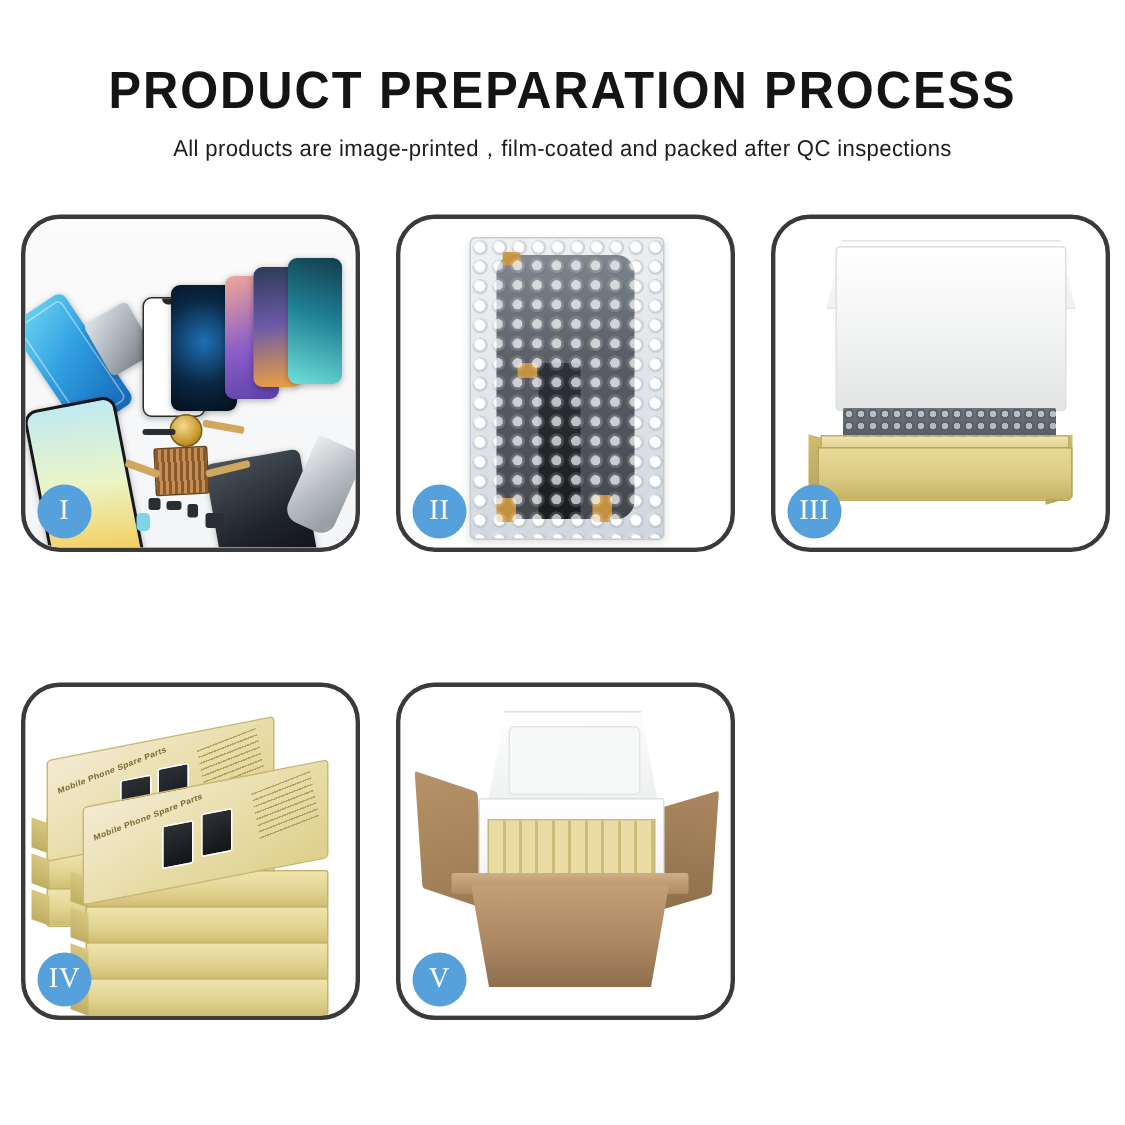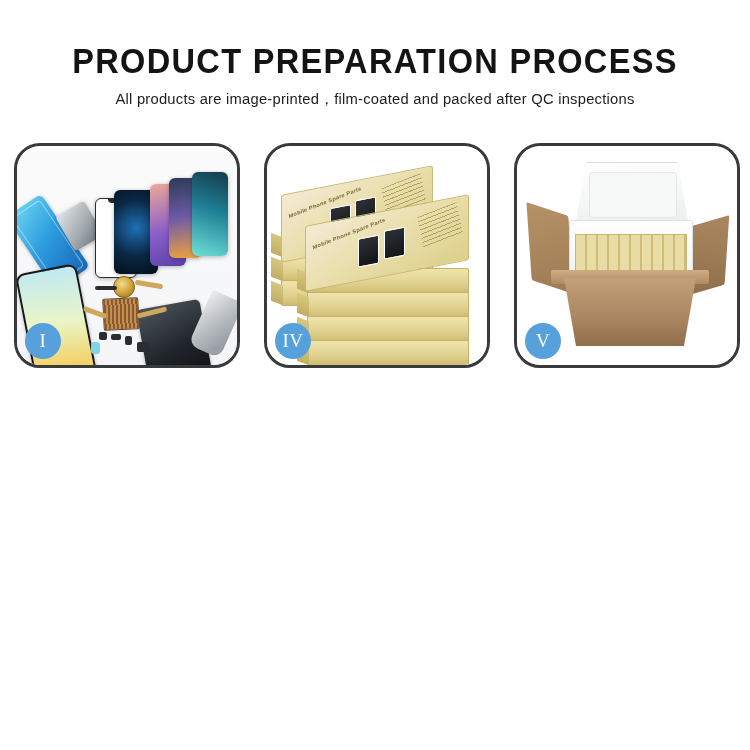--- a/index.html
+++ b/index.html
@@ -444,21 +444,46 @@
       <div class="dot" style="left:74px;top:196px;width:9px;height:12px;border-radius:3px;background:#7fd4e8;"></div>
       <div class="dot" style="left:120px;top:196px;width:12px;height:10px;"></div>
       <div class="flex-strip" style="left:118px;top:136px;width:28px;height:5px;transform:rotate(10deg);"></div>
       <div class="flex-strip" style="left:120px;top:164px;width:30px;height:5px;transform:rotate(-14deg);"></div>
       <div class="flex-strip" style="left:66px;top:164px;width:24px;height:5px;transform:rotate(20deg);"></div>
       <div class="dot" style="left:196px;top:200px;width:8px;height:8px;border-radius:50%;background:#9aa0a6;"></div>
     </div>
     <div class="badge">I</div>
   </div>
 
-
+  <div class="panel">
+    <div class="panel-photo p2">
+      <div class="bubble-bag"></div>
+      <div class="inner-screen"></div>
+      <div class="inner-flex"></div>
+      <div class="tape" style="left:68px;top:22px;width:12px;height:9px;"></div>
+      <div class="tape" style="left:78px;top:96px;width:13px;height:10px;"></div>
+      <div class="tape" style="left:64px;top:186px;width:13px;height:16px;"></div>
+      <div class="tape" style="left:128px;top:184px;width:13px;height:18px;"></div>
+      <div class="bubble-overlay"></div>
+    </div>
+    <div class="badge">II</div>
+  </div>
+
+  <div class="panel">
+    <div class="panel-photo p3">
+      <div class="foam-lid-top"></div>
+      <div class="foam-lid"></div>
+      <div class="bubble-fill"></div>
+      <div class="kraft-tray-left"></div>
+      <div class="kraft-tray-right"></div>
+      <div class="kraft-rim"></div>
+      <div class="kraft-tray-front"></div>
+    </div>
+    <div class="badge">III</div>
+  </div>
 
   <div class="panel">
     <div class="panel-photo p4">
 
       <div class="stack-box" style="left:14px;top:86px;">
           <span class="side"></span>
         </div>
       <div class="stack-box" style="left:14px;top:110px;">
           <span class="side"></span>
         </div>

